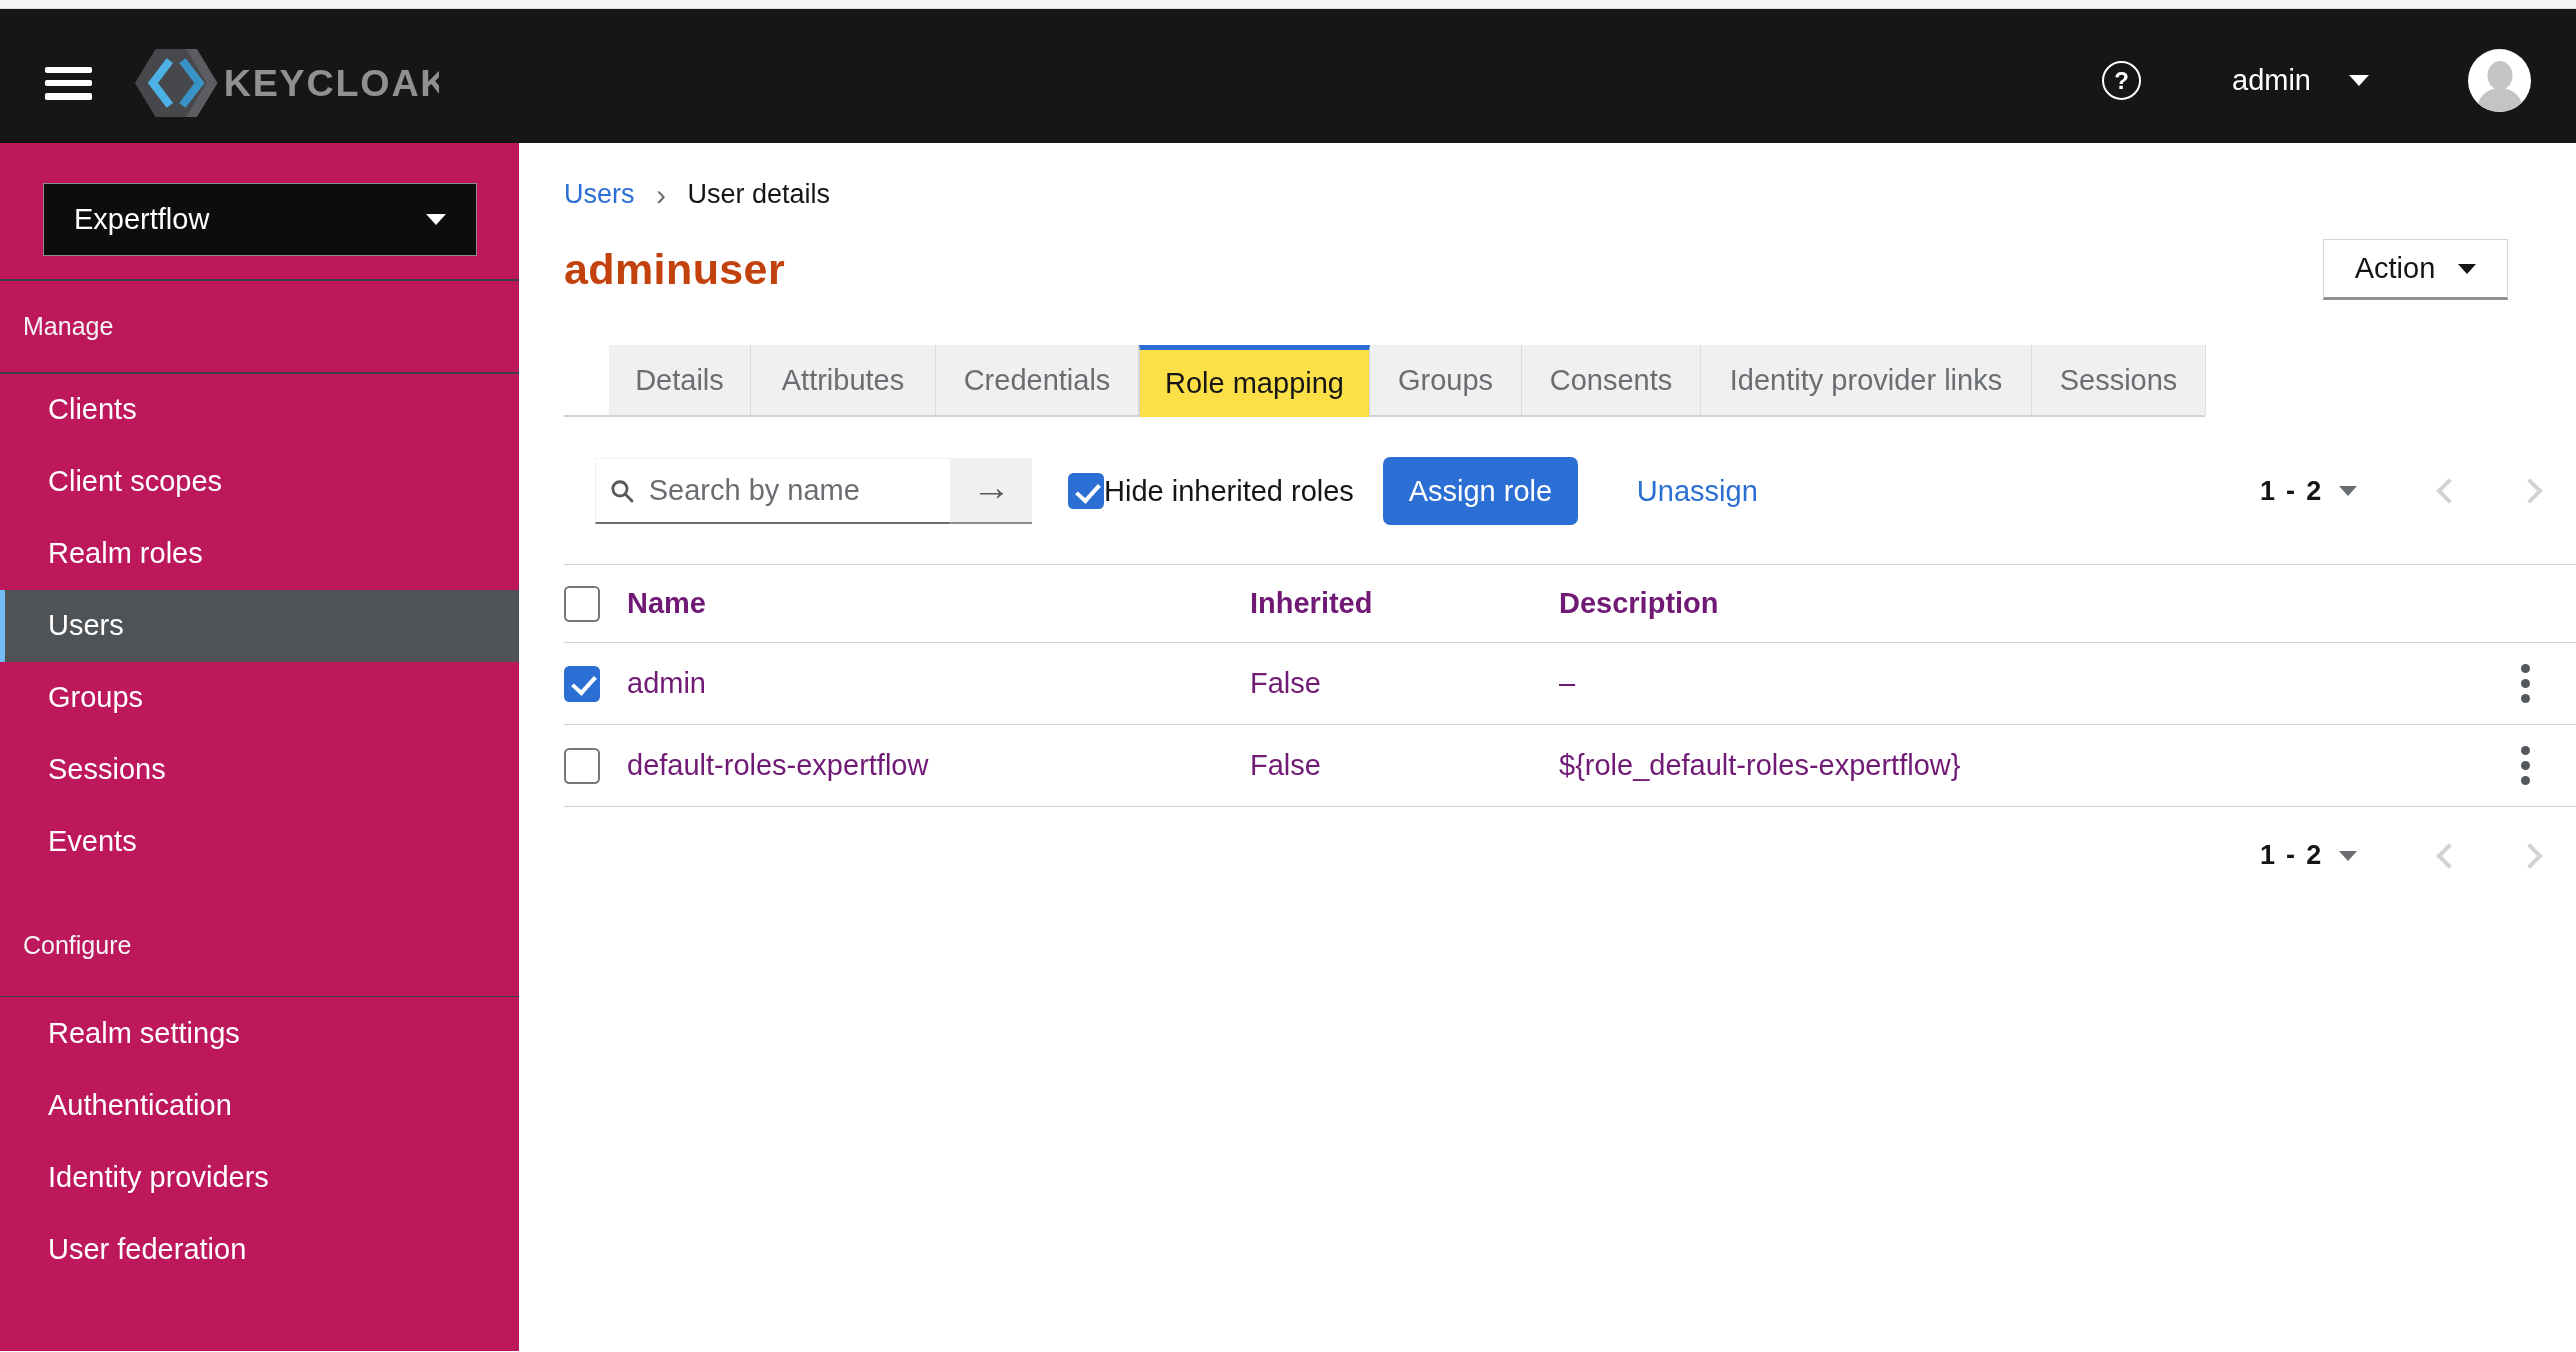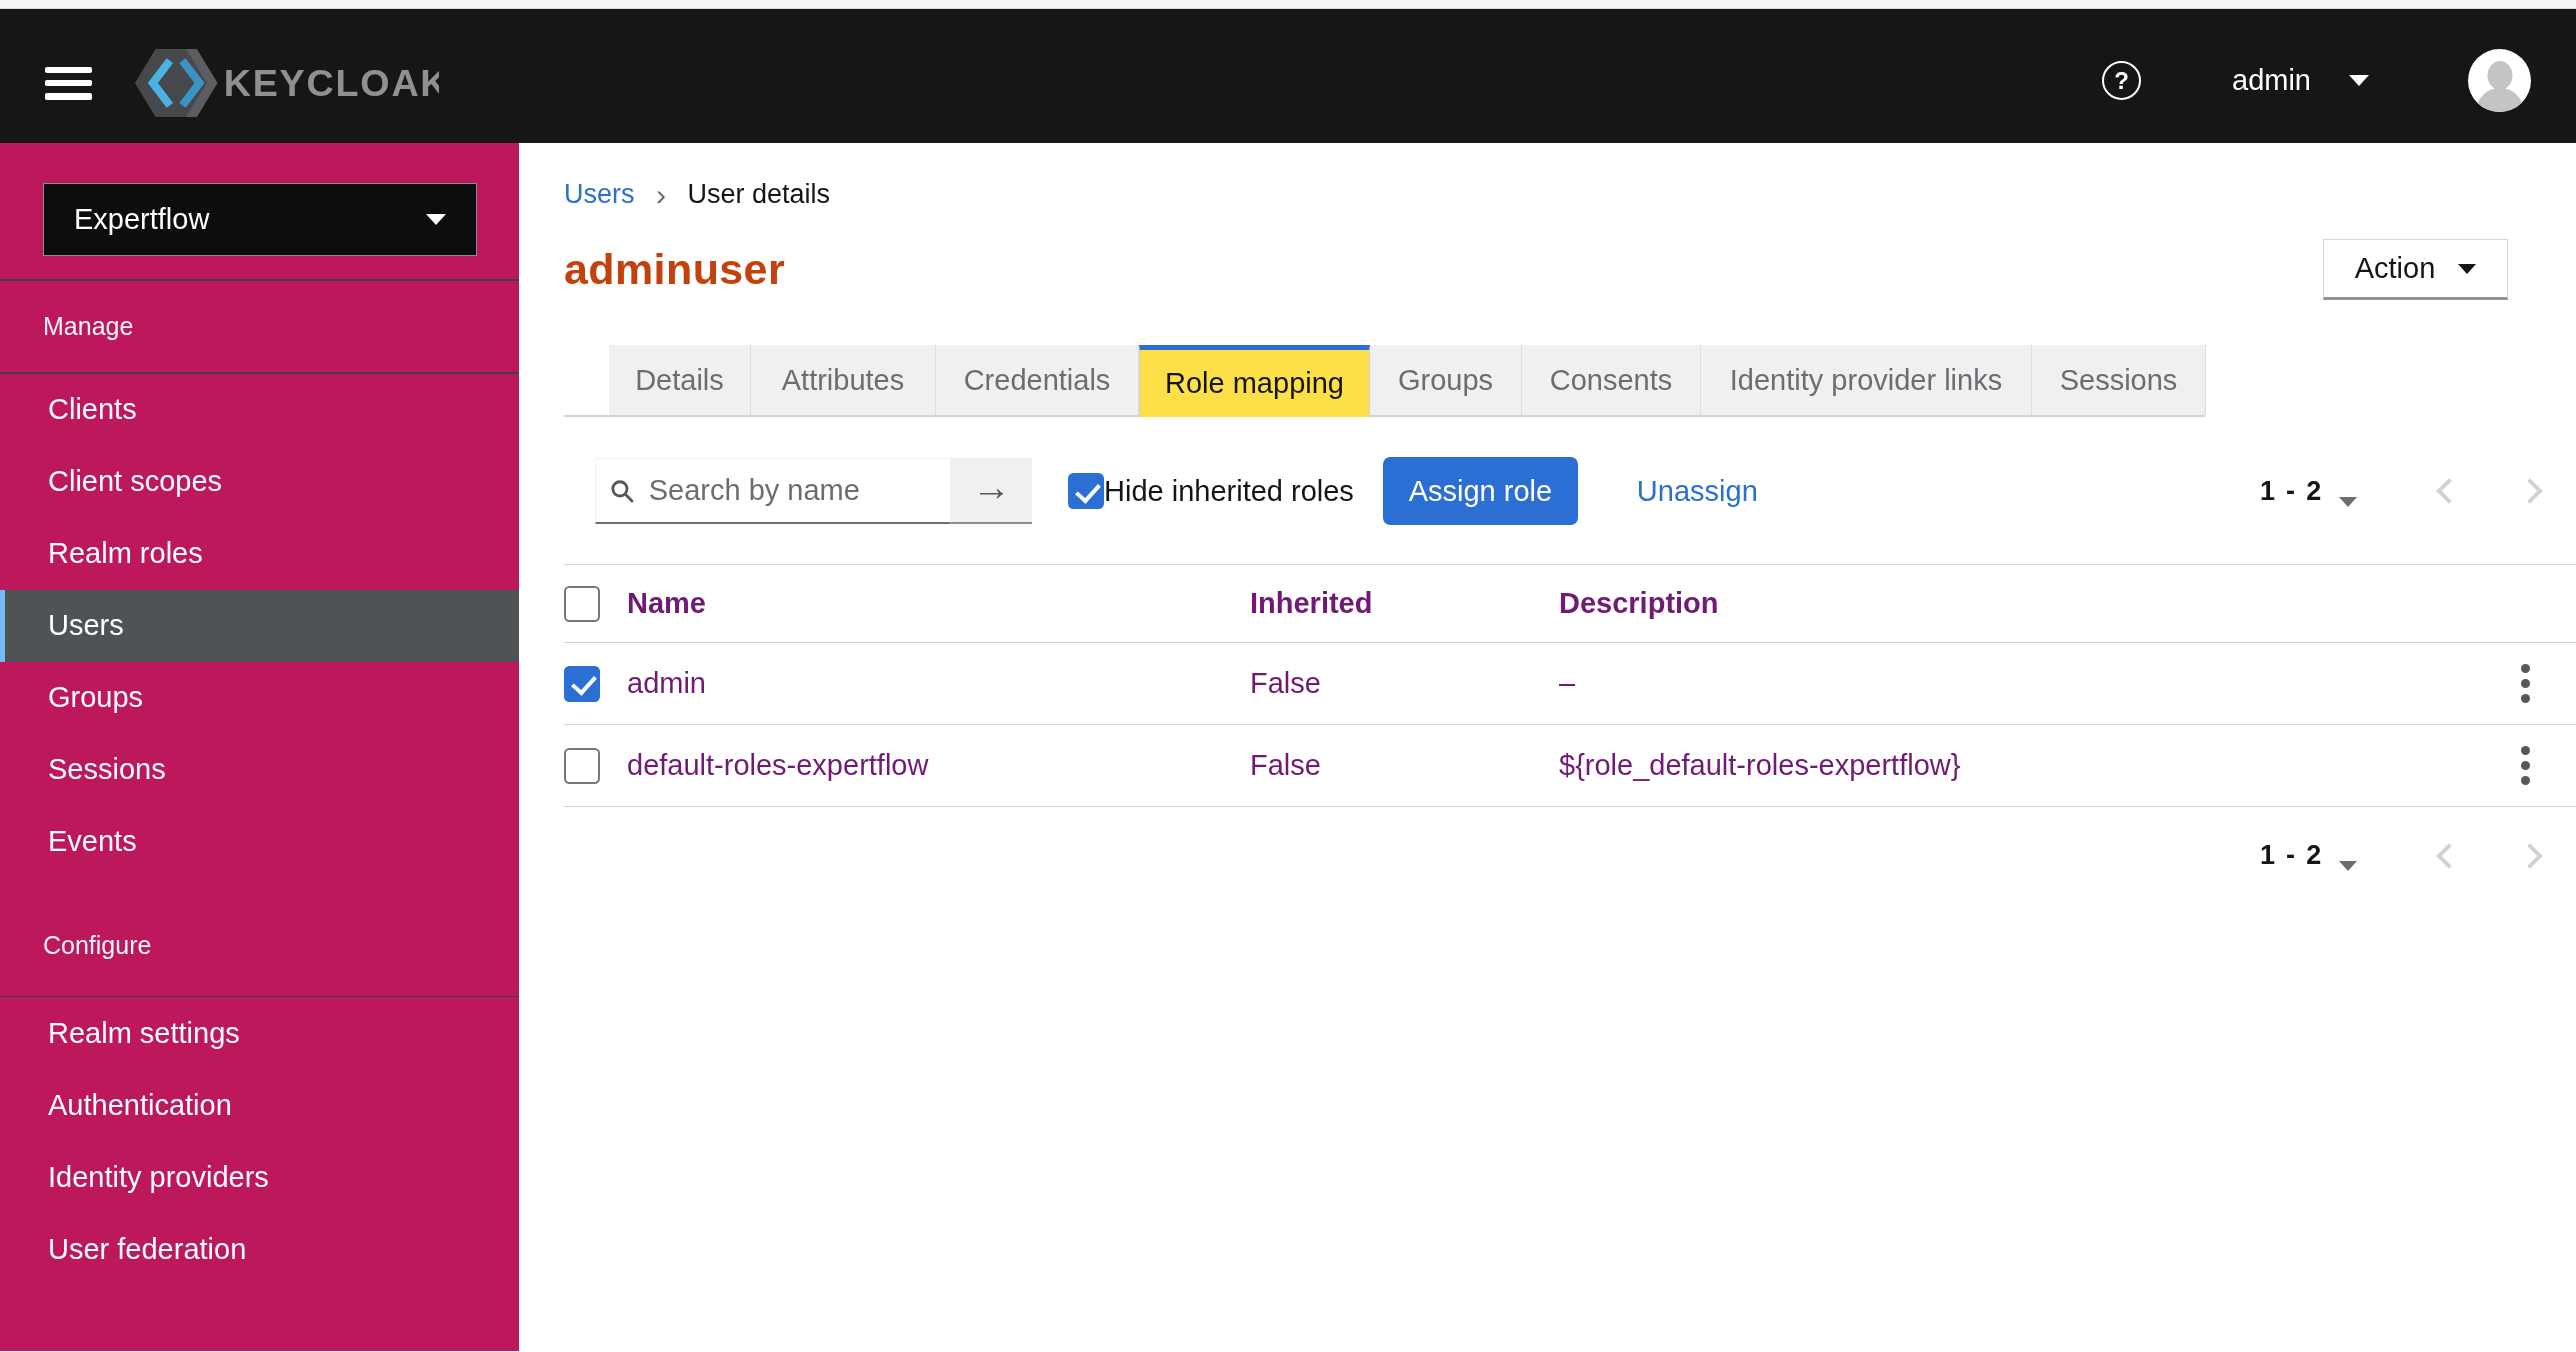--- a/index.html
+++ b/index.html
@@ -41,21 +41,21 @@
   
   .sidebar { width:519px; min-width:519px; background:#be185d; height:100%; padding-top:40px; }
   .realm-select {
     margin:0 43px; width:434px; height:73px; background:#0b0d0f; border:1.8px solid #8a8d90;
     display:flex; align-items:center; padding:0 30px; cursor:pointer;
   }
   .realm-select .realm-label { color:#ffffff; font-size:29px; flex:1; text-align:left; }
   .realm-select .caret { border-top-color:#ffffff; }
   .nav-divider { height:1.8px; background:#3b3e42; width:100%; }
   .nav-divider.first { margin-top:23px; }
-  .nav-section-title { height:91px; display:flex; align-items:center; padding-left:43px; color:#f5f5f5; font-size:25px; }
+  .nav-section-title { height:91px; display:flex; align-items:center; padding-left:23px; color:#f5f5f5; font-size:25px; }
   .nav-section-title.configure { margin-top:18px; height:100px; }
   .nav-item { height:72px; display:flex; align-items:center; padding-left:43px; color:#ffffff; font-size:29px; cursor:pointer; border-left:5.4px solid transparent; }
   .nav-item.selected { background:#4f5356; border-left-color:#73bcf7; }
 
   
   .main { flex:1; background:#ffffff; padding-left:45px; position:relative; }
   .breadcrumb { margin-top:36px; display:flex; align-items:center; font-size:27px; }
   .breadcrumb .crumb-link { color:#2b6fd4; text-decoration:none; cursor:pointer; }
   .breadcrumb .crumb-sep { color:#6a6e73; margin:0 21.5px; font-size:30px; line-height:27px; }
   .breadcrumb .crumb-current { color:#151515; }
@@ -97,21 +97,21 @@
   .cb.checked { background:#2b6fd4; border-color:#2b6fd4; }
   .cb.checked::after { content:""; position:absolute; left:10.7px; top:3.6px; width:10px; height:19px;
     border-right:4.5px solid #ffffff; border-bottom:4.5px solid #ffffff; transform:rotate(42deg); }
   .toolbar .cb { margin-left:36px; }
   .cb-label { font-size:29px; color:#151515; cursor:pointer; }
   .primary-btn { margin-left:29px; width:195px; height:68px; background:#2b6fd4; color:#ffffff; font-size:29px;
     border:none; border-radius:7.2px; cursor:pointer; display:flex; align-items:center; justify-content:center; }
   .link-btn { margin-left:59px; background:none; border:none; color:#2b6fd4; font-size:29px; cursor:pointer; }
 
   .pagination { margin-left:auto; display:flex; align-items:center; }
-  .pag-range { font-size:27px; font-weight:700; color:#151515; letter-spacing:1.8px; cursor:pointer; display:flex; align-items:flex-end; }
+  .pag-range { font-size:27px; font-weight:700; color:#151515; letter-spacing:1.8px; cursor:pointer; display:flex; align-items:center; }
   .pag-caret { margin-left:16px; width:0; height:0; border-left:9px solid transparent; border-right:9px solid transparent; border-top:10.7px solid #6a6e73; }
   .chev-btn { width:39px; height:39px; background:none; border:none; cursor:default; display:flex; align-items:center; justify-content:center; }
   .chev { width:18px; height:18px; border-top:4.5px solid #d2d2d2; border-right:4.5px solid #d2d2d2; display:block; }
   .chev.left  { transform:rotate(-135deg); margin-left:5.4px; }
   .chev.right { transform:rotate(45deg);  margin-right:5.4px; }
   .chev-btn.prev { margin-left:70px; }
   .chev-btn.next { margin-left:47px; }
 
   
   .roles-table { margin-top:39px; width:2012px; }

